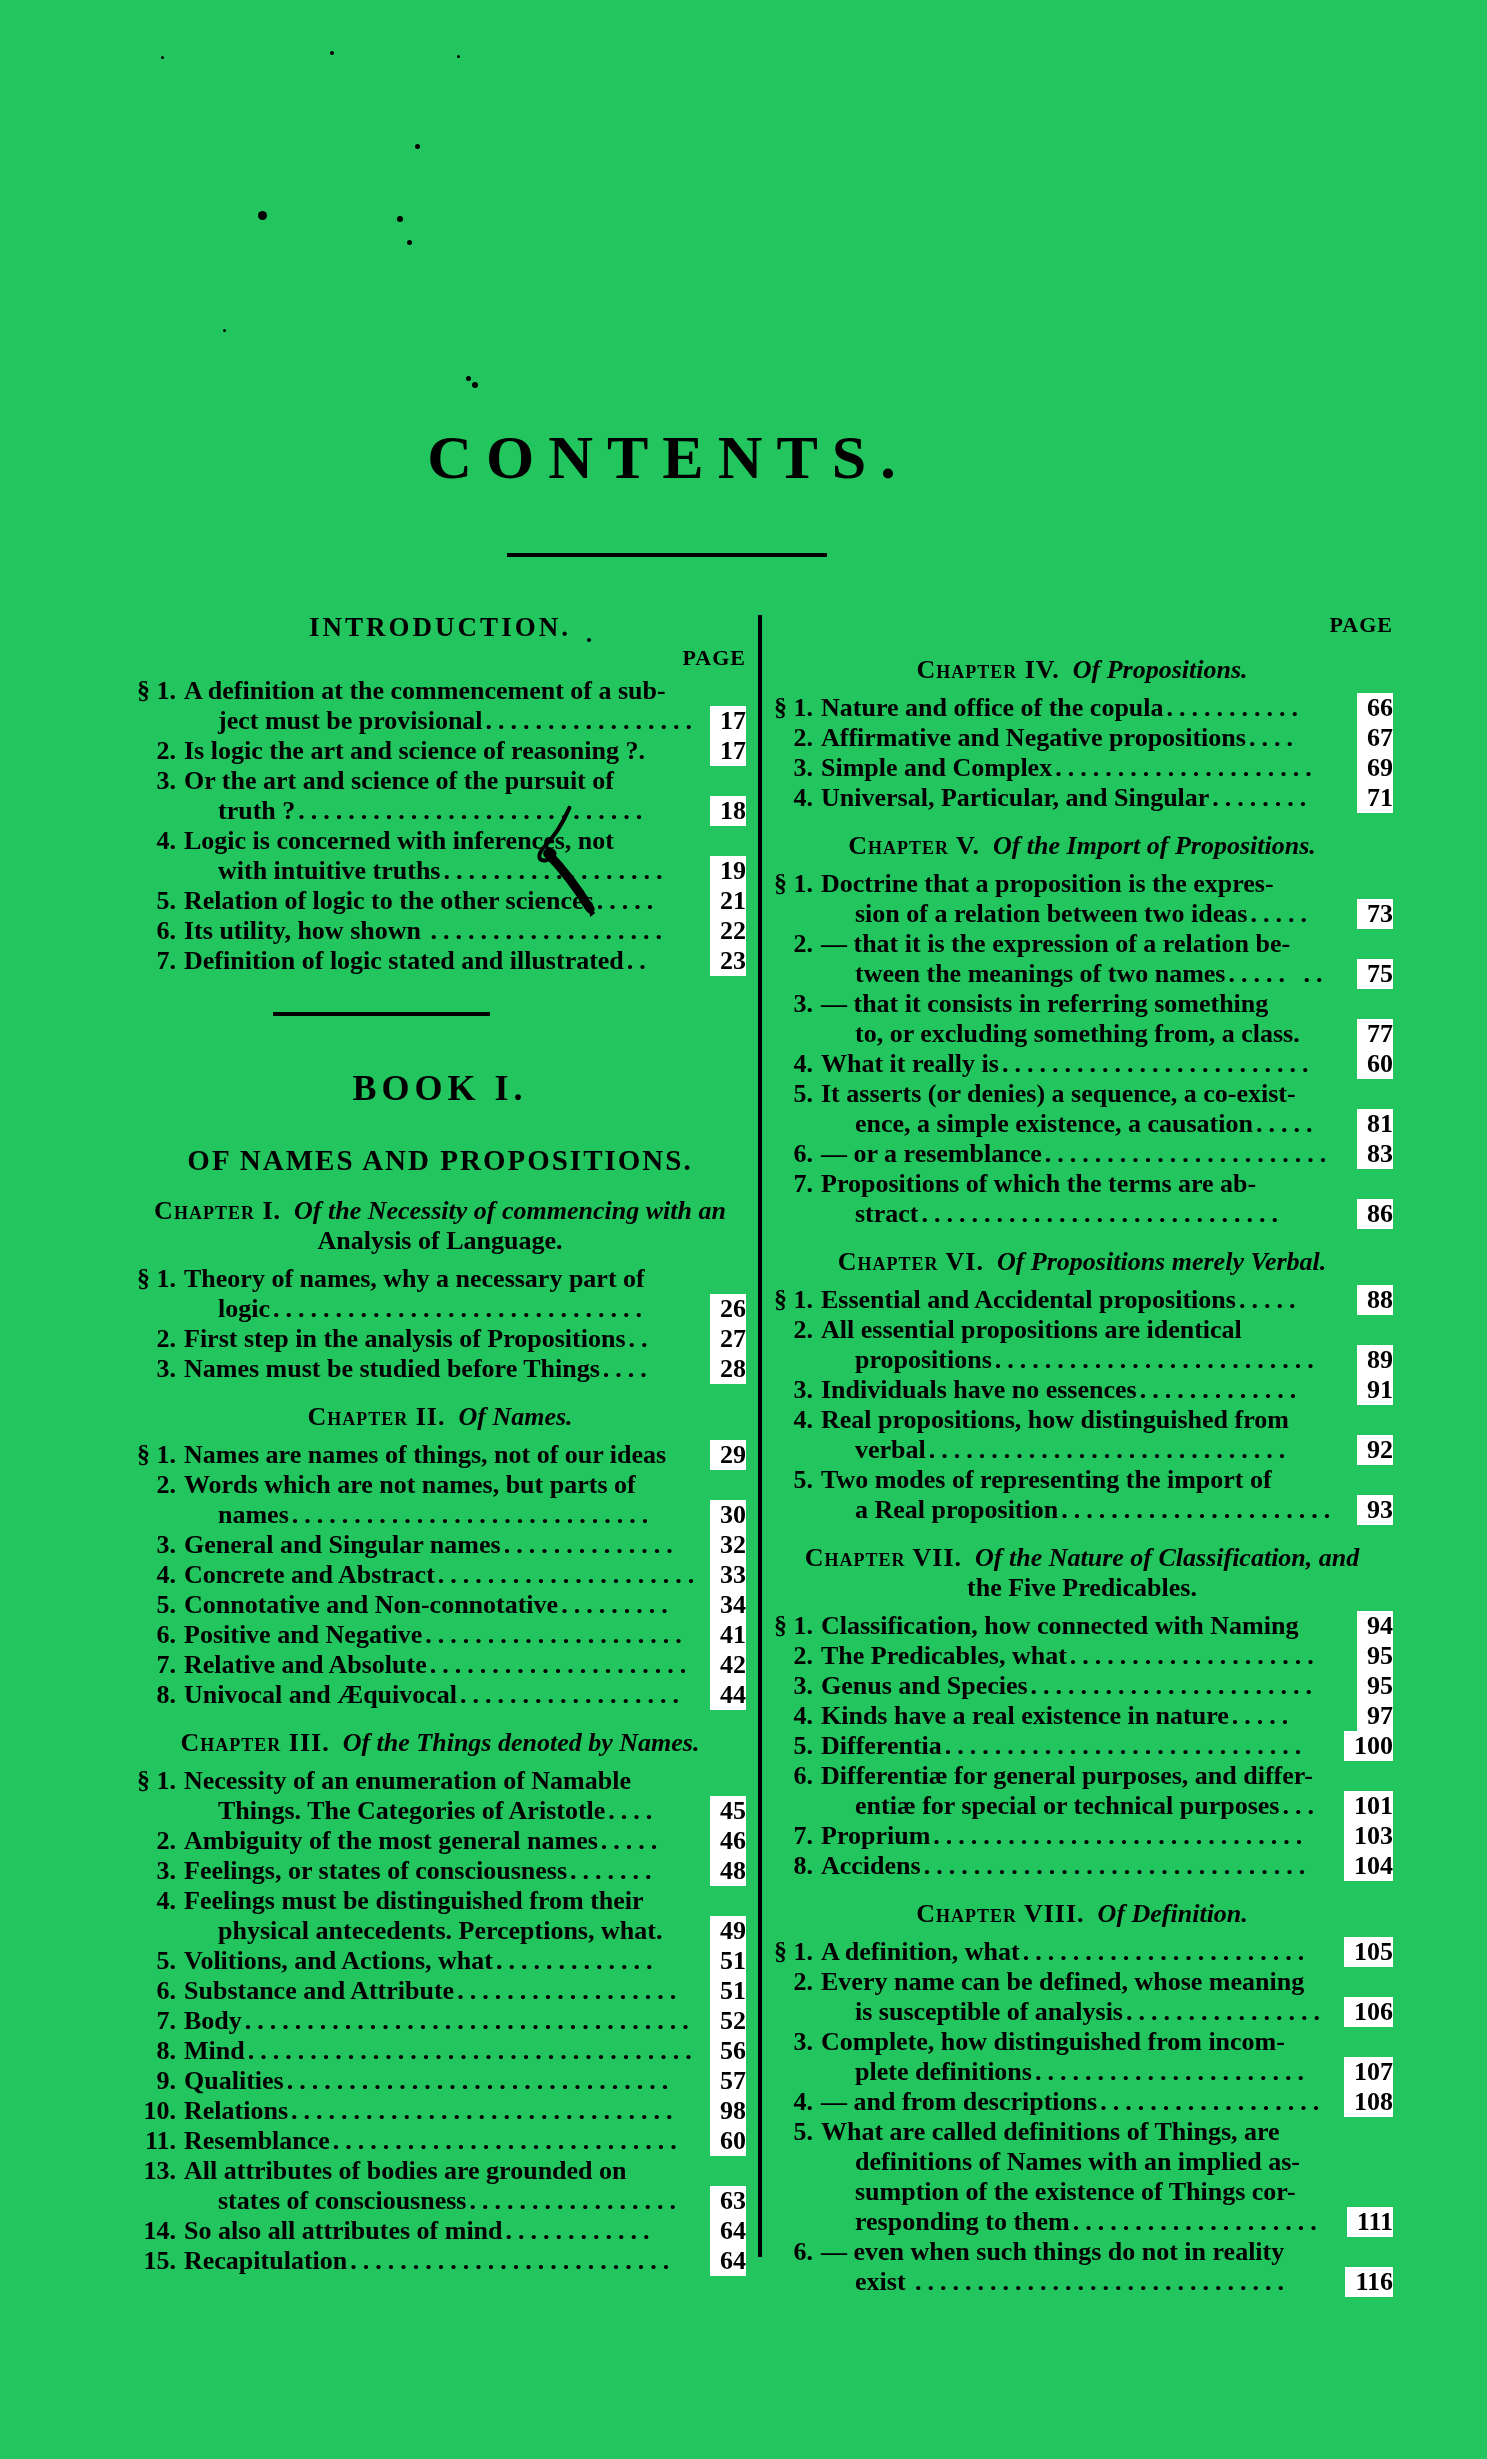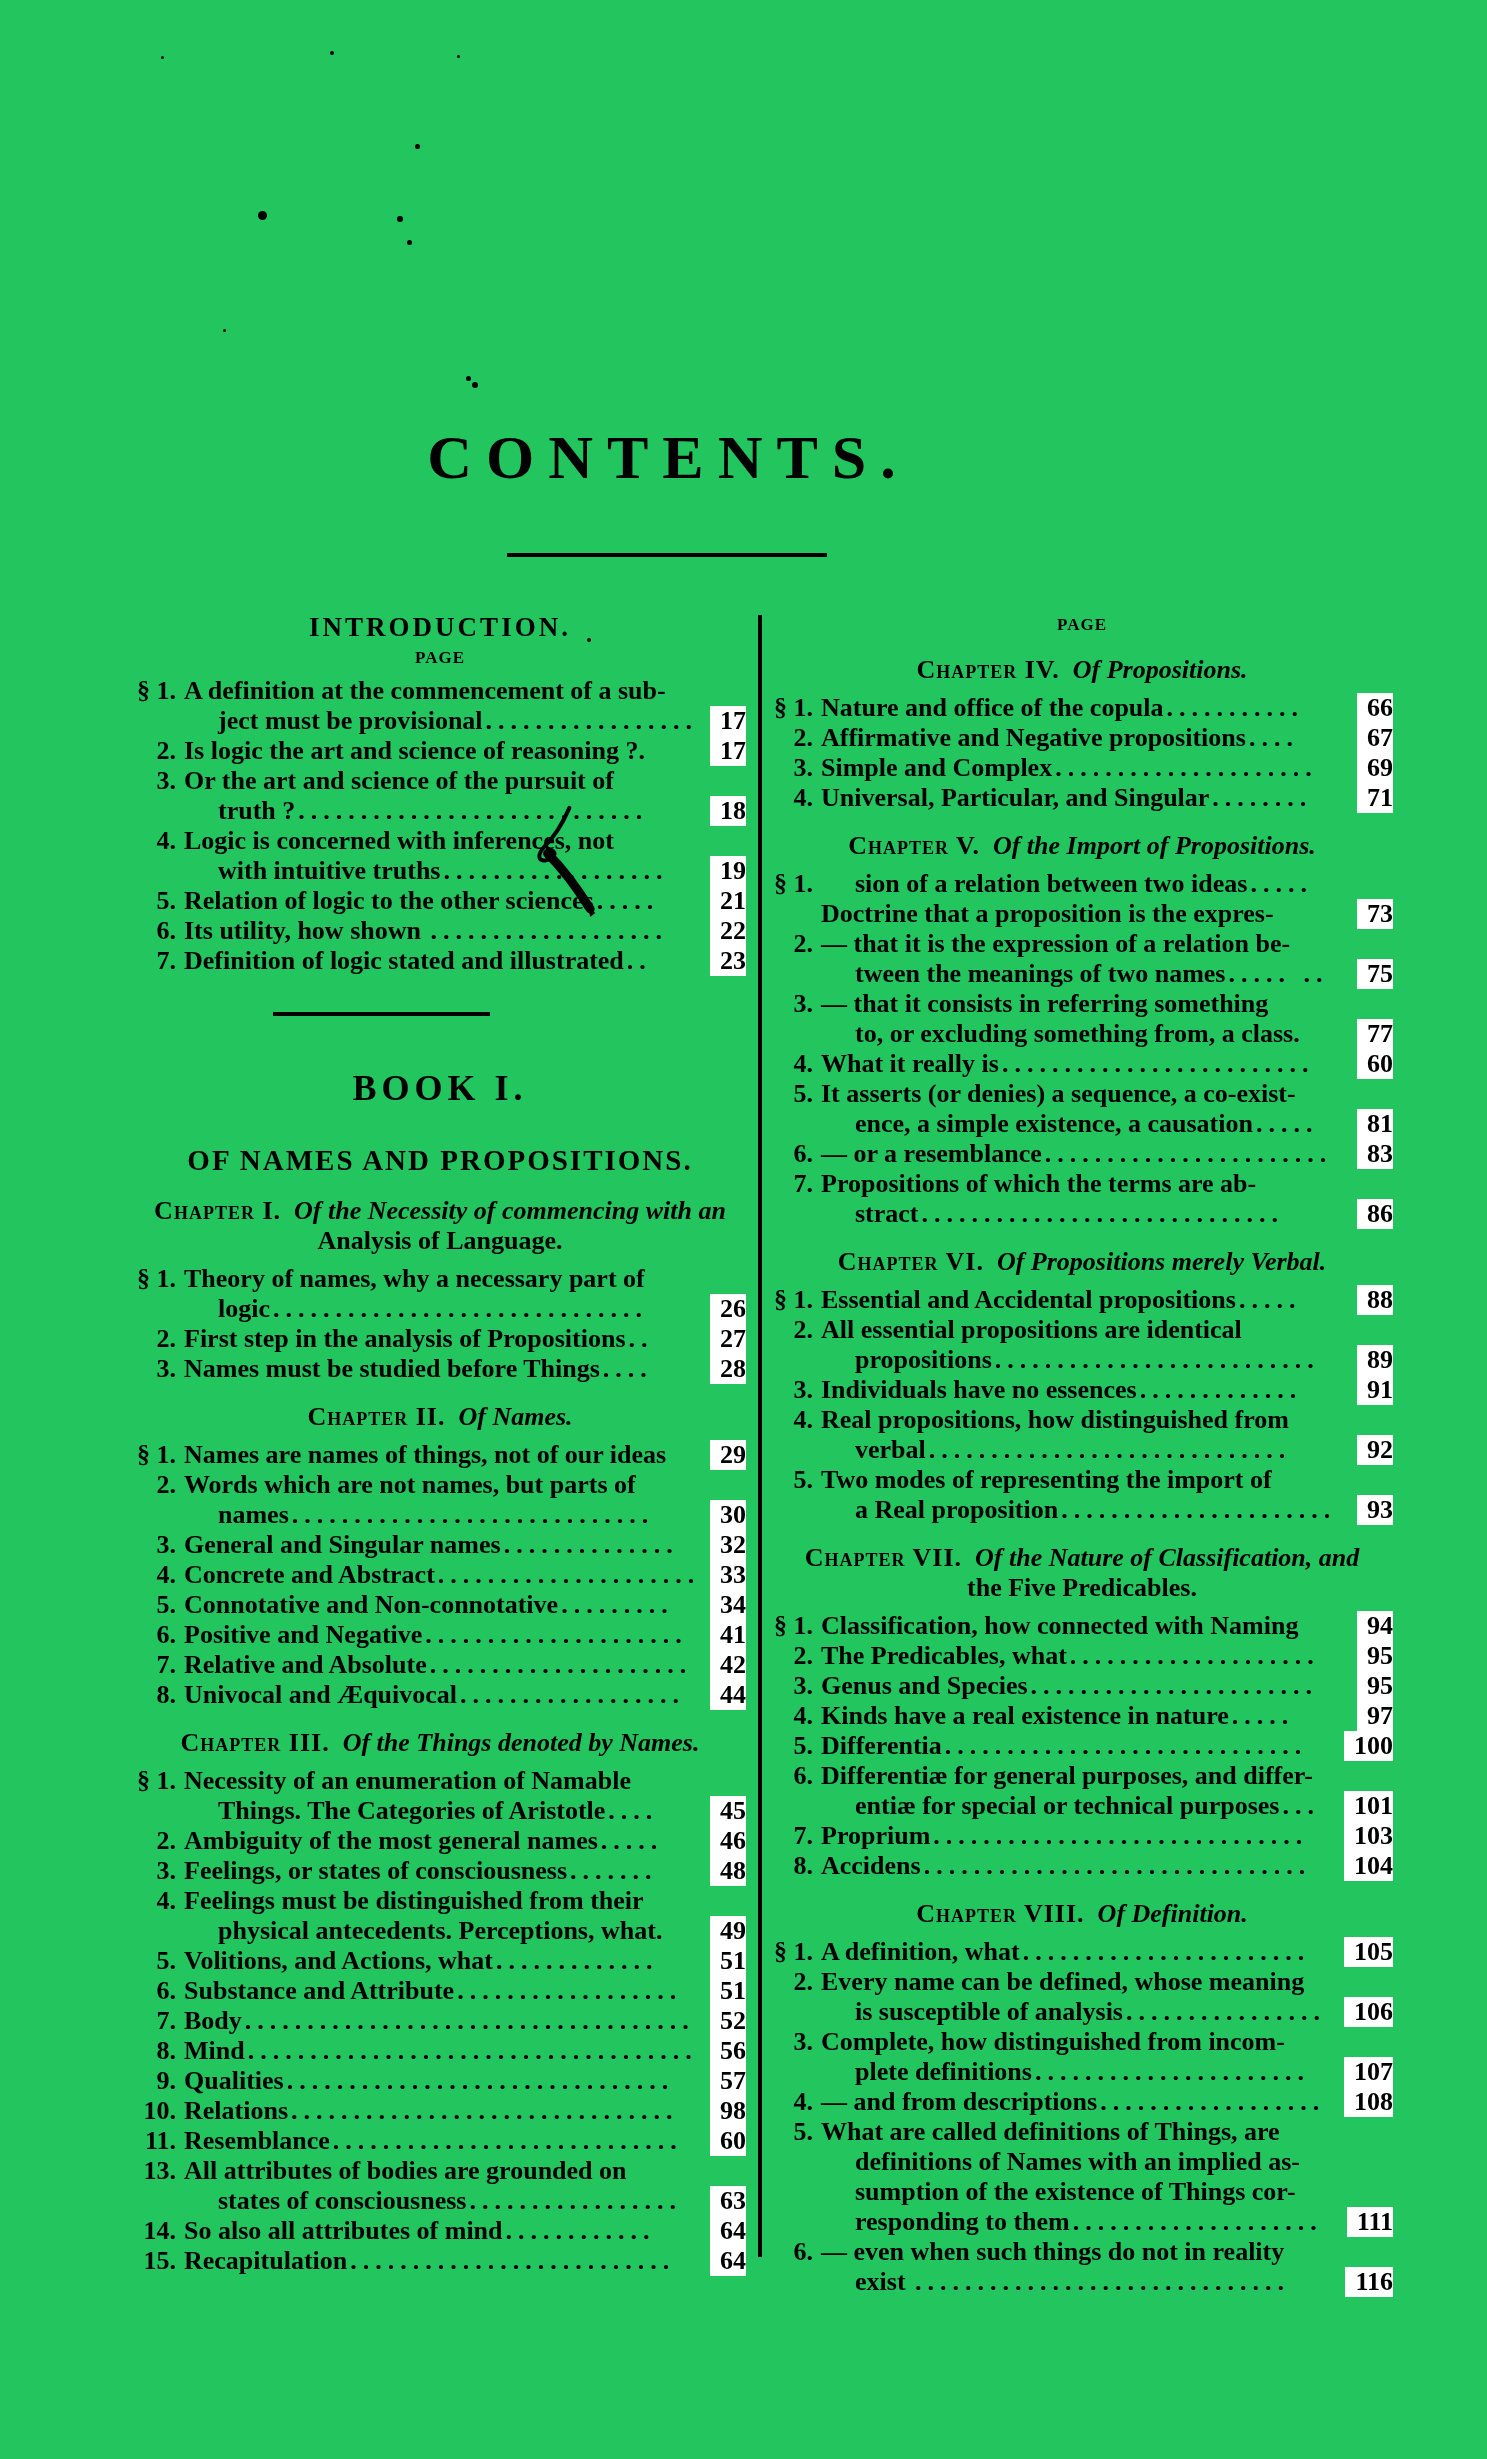--- a/index.html
+++ b/index.html
@@ -11,21 +11,21 @@
   .title{
     position:absolute;top:422px;left:0;width:1337px;text-align:center;
     font-size:62px;letter-spacing:14px;font-weight:700;line-height:70px;
   }
   .title-rule{position:absolute;top:553px;left:507px;width:320px;height:4px;background:#000;}
   .divider{position:absolute;left:758px;top:615px;width:4px;height:1642px;background:#000;}
   .col{position:absolute;font-size:26px;line-height:30px;}
   .col-left{left:134px;top:612px;width:612px;}
   .col-right{left:771px;top:609px;width:622px;}
   .h-intro{text-align:center;font-size:27px;letter-spacing:3px;}
-  .pagelab{text-align:center;font-size:17px;letter-spacing:1px;line-height:24px;margin-top:4px;}
+  .pagelab{text-align:right;font-size:22px;letter-spacing:1px;line-height:24px;margin-top:4px;}
   .entries{margin-top:6px;}
   .entry{position:relative;padding-left:50px;}
   .enum{position:absolute;left:0;top:0;width:42px;text-align:right;white-space:nowrap;}
   .eline{white-space:nowrap;}
   .cont{padding-left:34px;}
   .epage{position:absolute;right:0;bottom:0;background:#fff;padding-left:10px;}
   .leader{letter-spacing:6px;margin-left:3px;}
   .midrule{width:217px;height:4px;background:#000;margin:36px 0 0 139px;}
   .book{text-align:center;font-size:36px;letter-spacing:5px;margin-top:50px;line-height:44px;}
   .booksub{text-align:center;font-size:29px;letter-spacing:2px;margin-top:32px;line-height:36px;}
@@ -324,22 +324,22 @@
             <div class="eline"><span>Universal, Particular, and Singular</span><span class="leader">........</span></div>
           </div>
           <span class="epage">71</span>
         </div>
       </div>
       <div class="chap"><span class="chlabel">Chapter V.</span><span class="chtitle"> Of the Import of Propositions.</span></div>
       <div class="entries">
         <div class="entry">
           <span class="enum">§ 1.</span>
           <div class="elines">
+            <div class="eline"><span>Doctrine that a proposition is the expres-</span></div>
             <div class="eline cont"><span>sion of a relation between two ideas</span><span class="leader">.....</span></div>
-            <div class="eline"><span>Doctrine that a proposition is the expres-</span></div>
           </div>
           <span class="epage">73</span>
         </div>
         <div class="entry">
           <span class="enum">2.</span>
           <div class="elines">
             <div class="eline"><span>— that it is the expression of a relation be-</span></div>
             <div class="eline cont"><span>tween the meanings of two names</span><span class="leader">..... ..</span></div>
           </div>
           <span class="epage">75</span>

